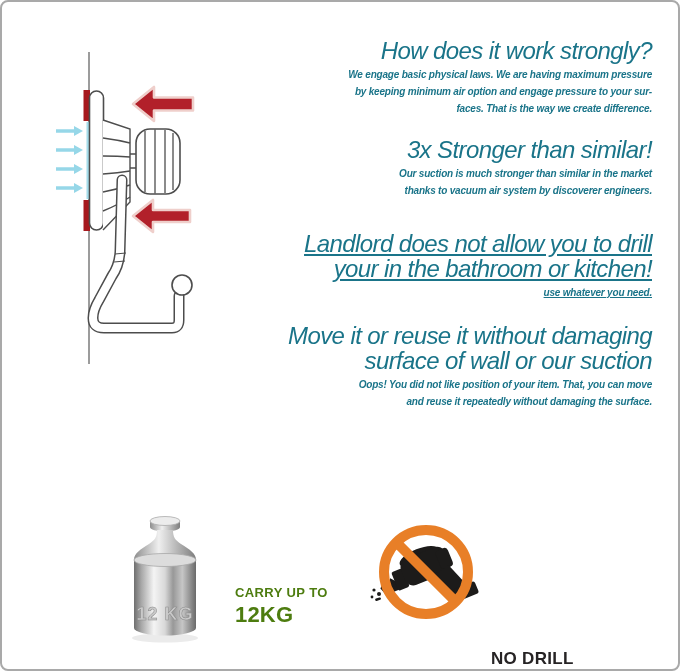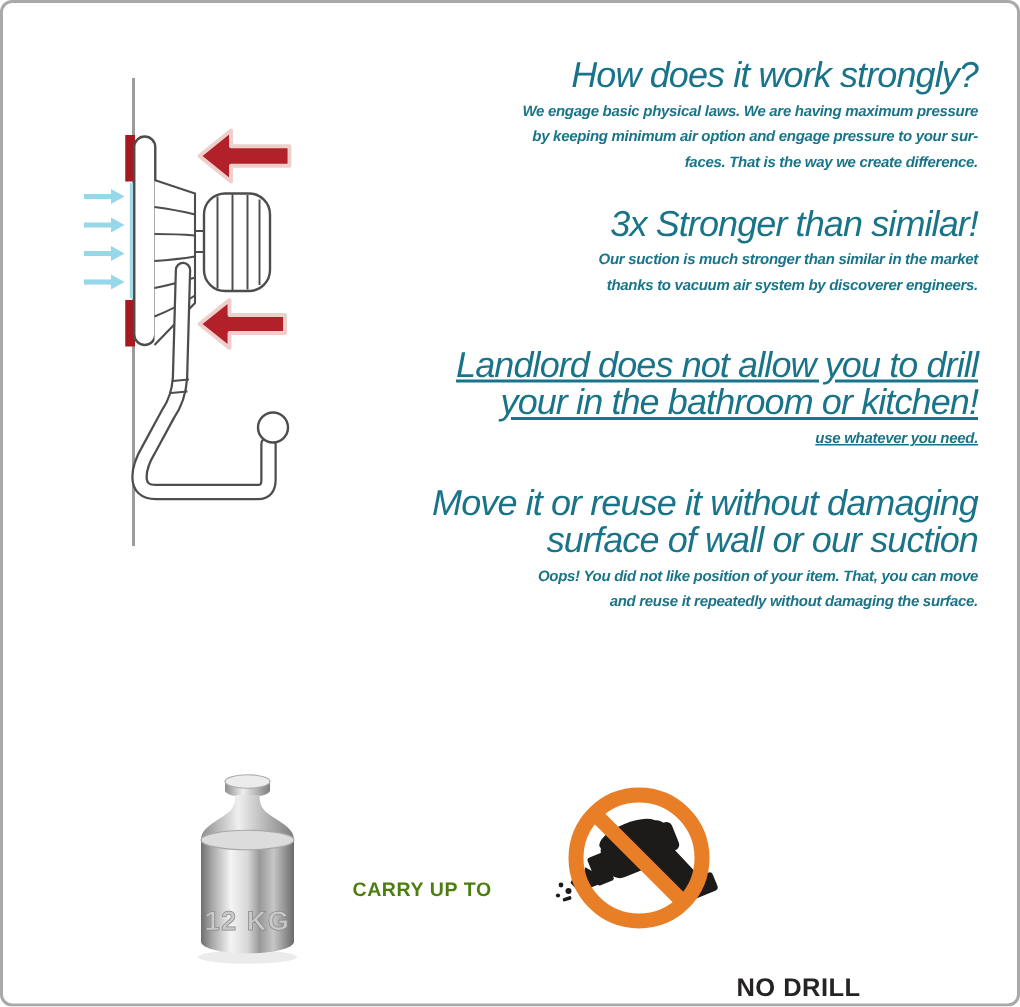--- a/index.html
+++ b/index.html
@@ -165,20 +165,21 @@
 
     <path d="M31,24 C31,31 29,34 23,38 C14,44 8,47 8,54 L70,54 C70,47 64,44 55,38 C49,34 47,31 47,24 Z" fill="url(#metalNeck)"></path>
 
     <rect x="8" y="54" width="62" height="68" fill="url(#metalH)"></rect>
     <ellipse cx="39" cy="122" rx="31" ry="7.5" fill="url(#metalH)"></ellipse>
     <ellipse cx="39" cy="54" rx="31" ry="6.5" fill="#dcdcdc" stroke="#a8a8a8" stroke-width="0.8"></ellipse>
     <text x="39" y="114" text-anchor="middle" font-family="Liberation Sans, sans-serif" font-size="18" font-weight="700" letter-spacing="1" fill="#c9c9c9" stroke="#8a8a8a" stroke-width="0.5">12 KG</text>
   </svg>
   <div class="carry-label">
     <div class="carry-eyebrow">CARRY UP TO</div>
+    <div class="carry-value">12KG</div>
   </div>
 
   <svg class="nodrill-icon" viewBox="0 0 124 124" aria-hidden="true">
 
     <g fill="#1c1b1a">
       <circle cx="8" cy="78" r="1.6"></circle>
       <circle cx="13" cy="82" r="2"></circle>
       <circle cx="6" cy="85" r="1.4"></circle>
       <rect x="9" y="86" width="6" height="2.4" rx="1.2" transform="rotate(-18 12 87)"></rect>
     </g>

